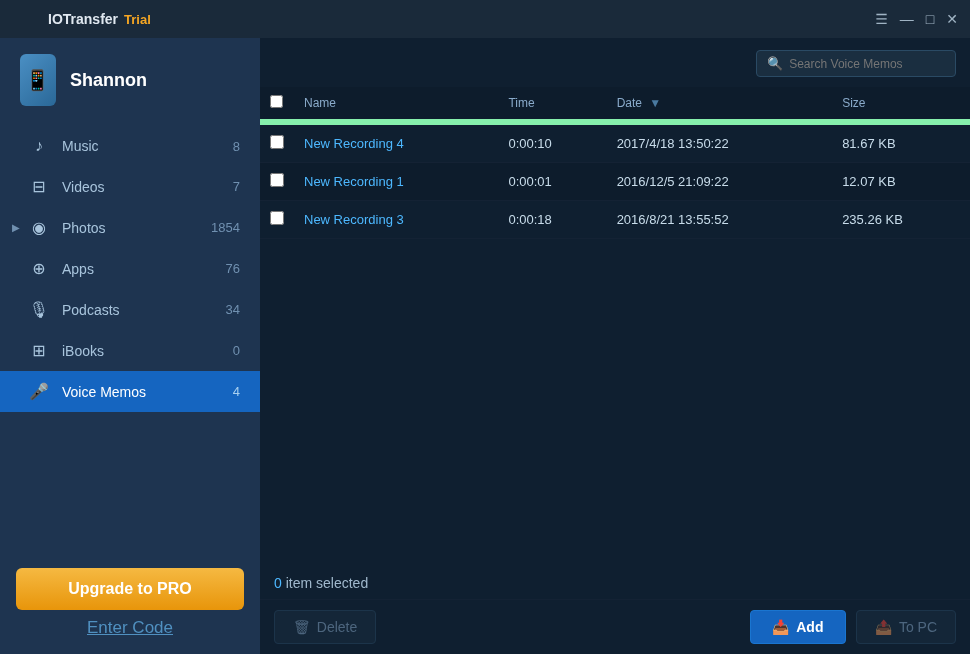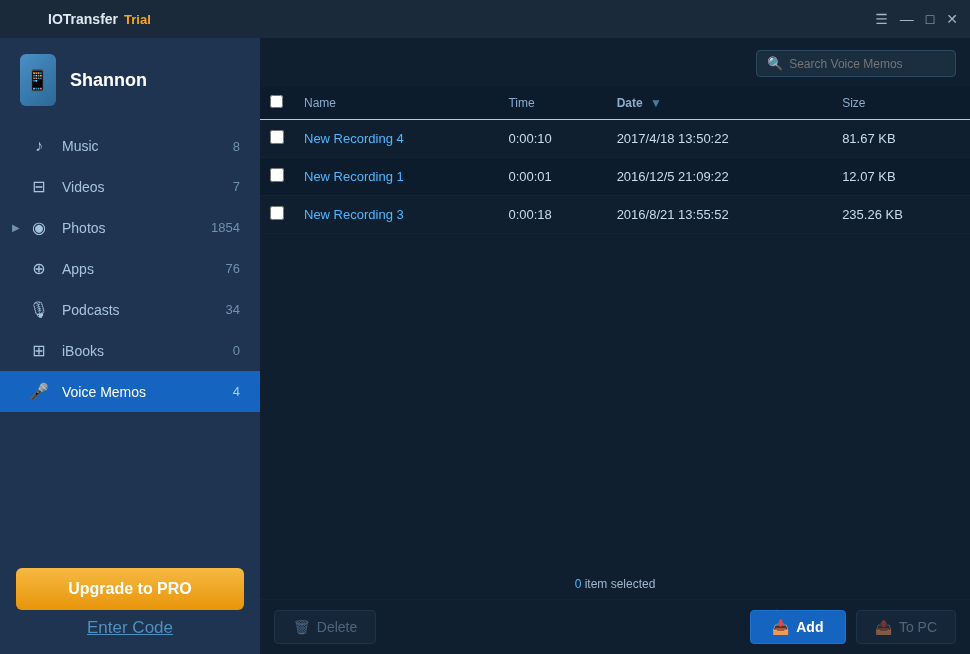--- a/index.html
+++ b/index.html
@@ -228,26 +228,25 @@
       position: sticky;
       top: 0;
       z-index: 2;
     }
     thead th {
       color: #8aabcb;
       font-size: 12px;
       font-weight: 500;
       padding: 8px 10px;
       text-align: left;
-      border-bottom: 1px solid #86efac;
+      border-bottom: 6px solid #86efac;
       white-space: nowrap;
     }
     thead th.sortable {
       cursor: pointer;
-      font-weight: bold;
     }
     thead th.sortable .sort-icon {
       margin-left: 4px;
       color: #4a7aa0;
     }
 
     tbody tr {
       border-bottom: 1px solid #142234;
       cursor: pointer;
     }
@@ -272,26 +271,25 @@
     .cb-cell input[type=checkbox] {
       accent-color: #2a7adc;
       width: 14px;
       height: 14px;
     }
     .th-cb {
       width: 30px;
     }
 
     .status-bar {
-      padding: 8px 24px;
+      padding: 8px 14px;
       color: #a0b8cc;
-      font-size: 12px;
-      background: #0f1f30;
-      flex-shrink: 0;
-      text-align: center;
+      font-size: 14px;
+      background: #0f1f30;
+      flex-shrink: 0;
     }
     .status-bar .highlight {
       color: #4db8ff;
     }
 
     .footer-bar {
       background: #0f1f30;
       border-top: 1px solid #142234;
       padding: 10px 14px;
       display: flex;

